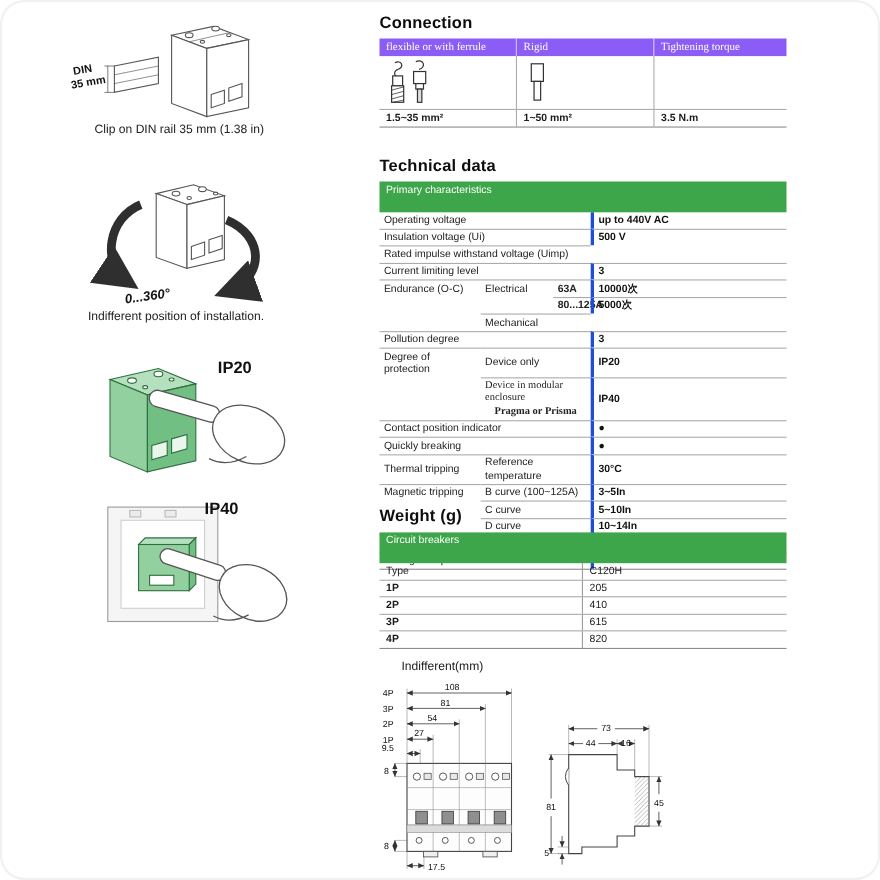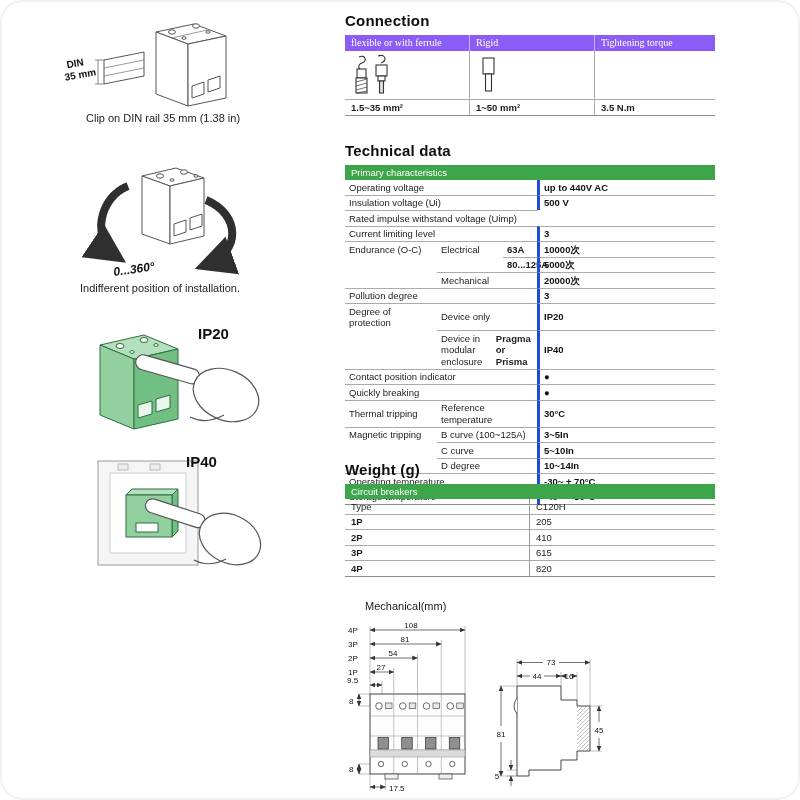--- a/index.html
+++ b/index.html
@@ -4,21 +4,21 @@
 <style>
   html,body{margin:0;padding:0;background:#fff;}
   .page{position:relative;width:800px;height:800px;background:#fff;overflow:hidden;
         border:2px solid #f1f1f1;border-radius:22px;box-sizing:border-box;
         font-family:"Liberation Sans",sans-serif;color:#1a1a1a;}
   
   .right-col{position:absolute;left:343px;top:0;width:370px;}
   .section{position:absolute;left:0;width:370px;}
   .sec-title{font-size:15px;font-weight:700;color:#0d0d0d;margin:0 0 6px 0;letter-spacing:.2px;}
   .gbar{background:#3ea64a;color:#fff;font-size:9.5px;padding:2.5px 6px;line-height:10px;
-        height:15px;box-sizing:border-box;}
+        height:28px;box-sizing:border-box;}
   
   .ctable{width:370px;border-bottom:1px solid #8c8c8c;}
   .crow{display:grid;grid-template-columns:124px 125px 121px;}
   .chead > div{background:#8b5cf6;color:#fff;font-size:10px;padding:3px 6px;line-height:10px;
         border-left:1px solid rgba(255,255,255,.55);box-sizing:border-box;font-family:Liberation Serif, serif;}
   .chead > div:first-child{border-left:none;}
   .cicons > div{height:48px;border-left:1px solid #ababab;padding:3px 5px;box-sizing:border-box;}
   .cicons > div:first-child{border-left:none;}
   .cvals > div{font-size:9.5px;font-weight:700;padding:2px 6px;border-top:1px solid #ababab;
         border-left:1px solid #ababab;box-sizing:border-box;}
@@ -27,21 +27,21 @@
   .ttable{width:370px;border-bottom:1px solid #8c8c8c;}
   .trow{display:grid;grid-template-columns:92px 66px 34px 178px;}
   .trow > div{border-top:1px solid #ababab;padding:1.5px 4px;box-sizing:border-box;
         font-size:9.5px;line-height:11.5px;min-height:14px;display:flex;align-items:center;color:#222;}
   .trow.first > div{border-top:none;}
   .trow .val{border-left:3px solid #1d4ed8;font-weight:700;color:#111;}
   .span3{grid-column:1/4;}
   .span2{grid-column:2/4;}
   .noline{border-top:none !important;}
   .c3{font-weight:700;}
-  .two-line{flex-direction:row;align-items:flex-start;justify-content:center;}
+  .two-line{flex-direction:column;align-items:flex-start;justify-content:center;font-family:Liberation Serif, serif;}
   .two-line .b{font-weight:700;}
   .wtable{width:370px;border-bottom:1px solid #8c8c8c;}
   .wrow{display:grid;grid-template-columns:184px 186px;}
   .wrow > div{border-top:1px solid #ababab;padding:1.5px 6px;box-sizing:border-box;
         font-size:9.5px;line-height:11.5px;min-height:14px;display:flex;align-items:center;}
   .wrow.first > div{border-top:none;}
   .wrow > div:last-child{border-left:1px solid #9b9b9b;font-weight:400;}
   .wrow.data > div:first-child{font-weight:600;}
   
   .dim-title{font-size:11px;color:#1a1a1a;margin:0 0 4px 20px;}
@@ -226,21 +226,20 @@
         </div>
         <div class="trow">
           <div class="c1 noline"></div>
           <div class="c2 noline"></div>
           <div class="c3">80...125A</div>
           <div class="val">5000次</div>
         </div>
         <div class="trow">
           <div class="c1 noline"></div>
           <div class="c2 span2">Mechanical</div>
-          <div class="val">20000次</div>
         </div>
         <div class="trow">
           <div class="c1 span3">Pollution degree</div>
           <div class="val">3</div>
         </div>
         <div class="trow">
           <div class="c1">Degree of protection</div>
           <div class="c2 span2">Device only</div>
           <div class="val">IP20</div>
         </div>
@@ -270,21 +269,21 @@
           <div class="c2 span2">B curve (100~125A)</div>
           <div class="val">3~5In</div>
         </div>
         <div class="trow">
           <div class="c1 noline"></div>
           <div class="c2 span2">C curve</div>
           <div class="val">5~10In</div>
         </div>
         <div class="trow">
           <div class="c1 noline"></div>
-          <div class="c2 span2">D degree</div>
+          <div class="c2 span2">D curve</div>
           <div class="val">10~14In</div>
         </div>
         <div class="trow">
           <div class="c1 span3">Operating temperature</div>
           <div class="val">-30~ + 70°C</div>
         </div>
         <div class="trow">
           <div class="c1 span3">Storage temperature</div>
           <div class="val">-40~ + 80°C</div>
         </div>
@@ -312,21 +311,21 @@
           <div>615</div>
         </div>
         <div class="wrow data">
           <div>4P</div>
           <div>820</div>
         </div>
       </div>
     </div>
 
     <div class="section" style="top:598px">
-      <div class="dim-title">Mechanical(mm)</div>
+      <div class="dim-title">Indifferent(mm)</div>
 
       <svg style="position:absolute;left:0;top:16px" width="135" height="182" viewBox="0 0 135 182">
         <defs>
           <marker id="fm" viewBox="0 0 6 6" markerWidth="6" markerHeight="6" refX="5.2" refY="3" orient="auto-start-reverse" markerUnits="userSpaceOnUse">
             <path d="M0,0.6 L5.4,3 L0,5.4 Z" fill="#333"></path>
           </marker>
         </defs>
         <g stroke="#888" stroke-width="0.55">
           <line x1="25" y1="10" x2="25" y2="78"></line>
           <line x1="120" y1="10" x2="120" y2="78"></line>

